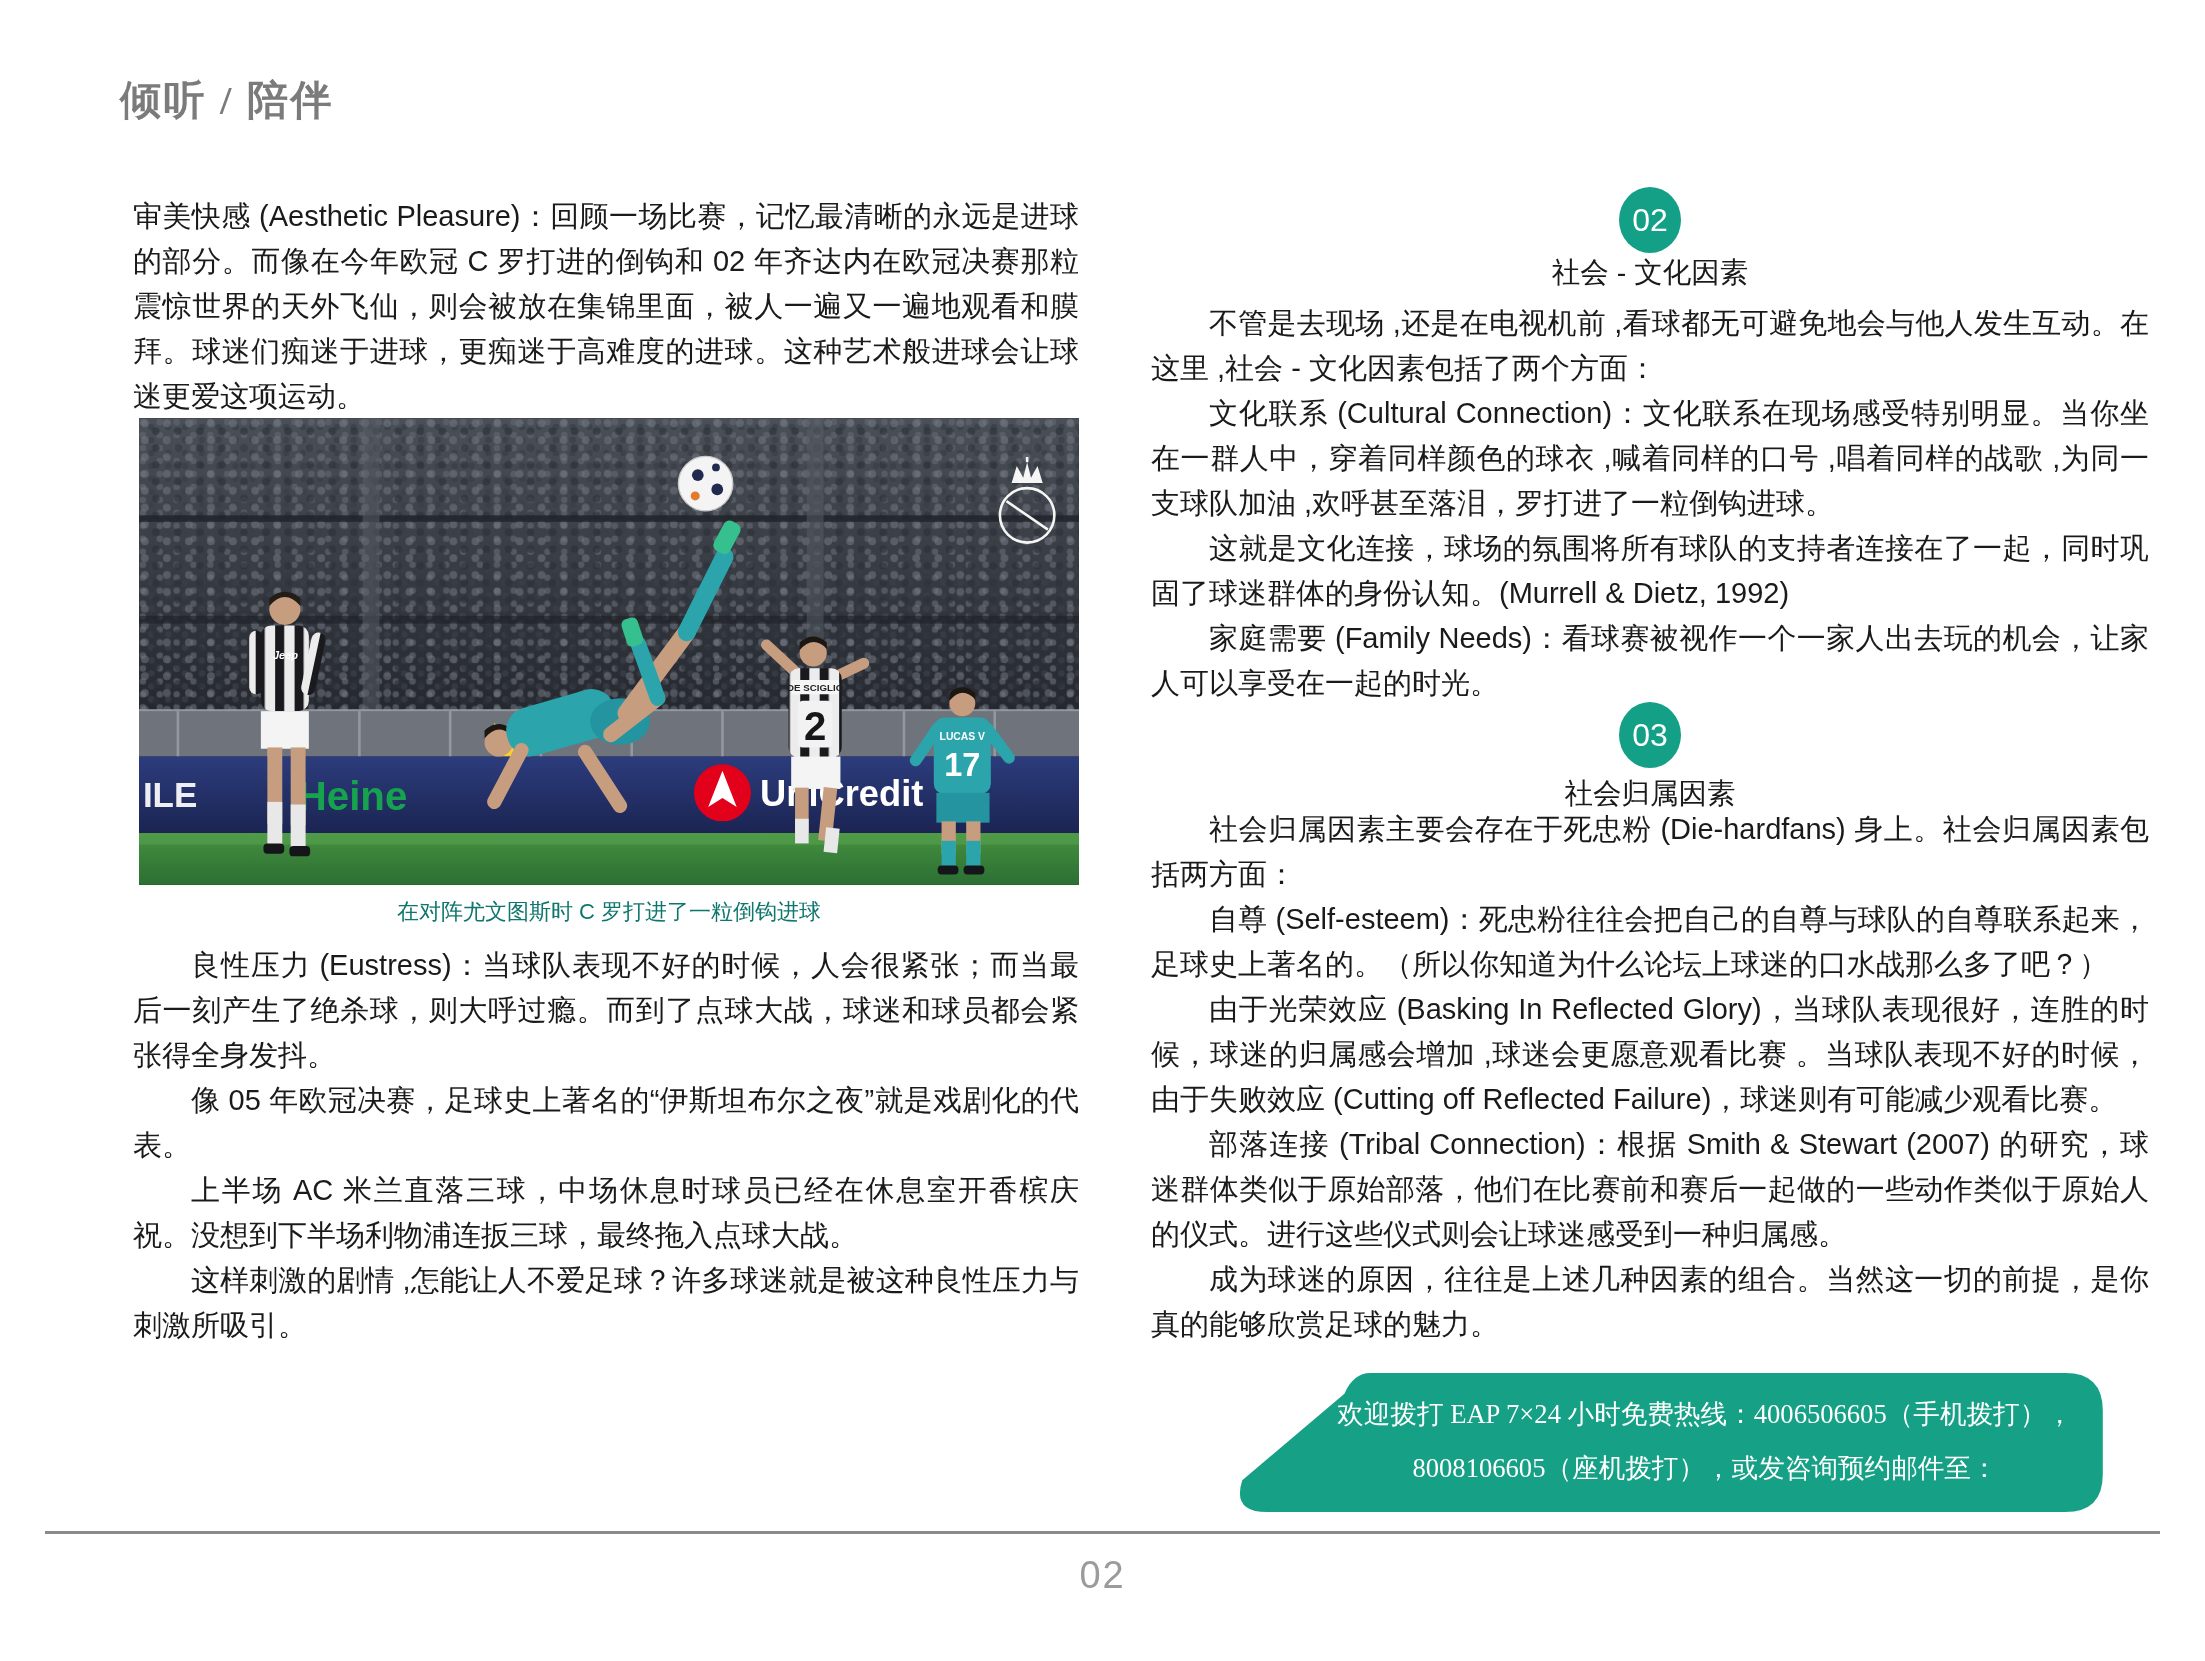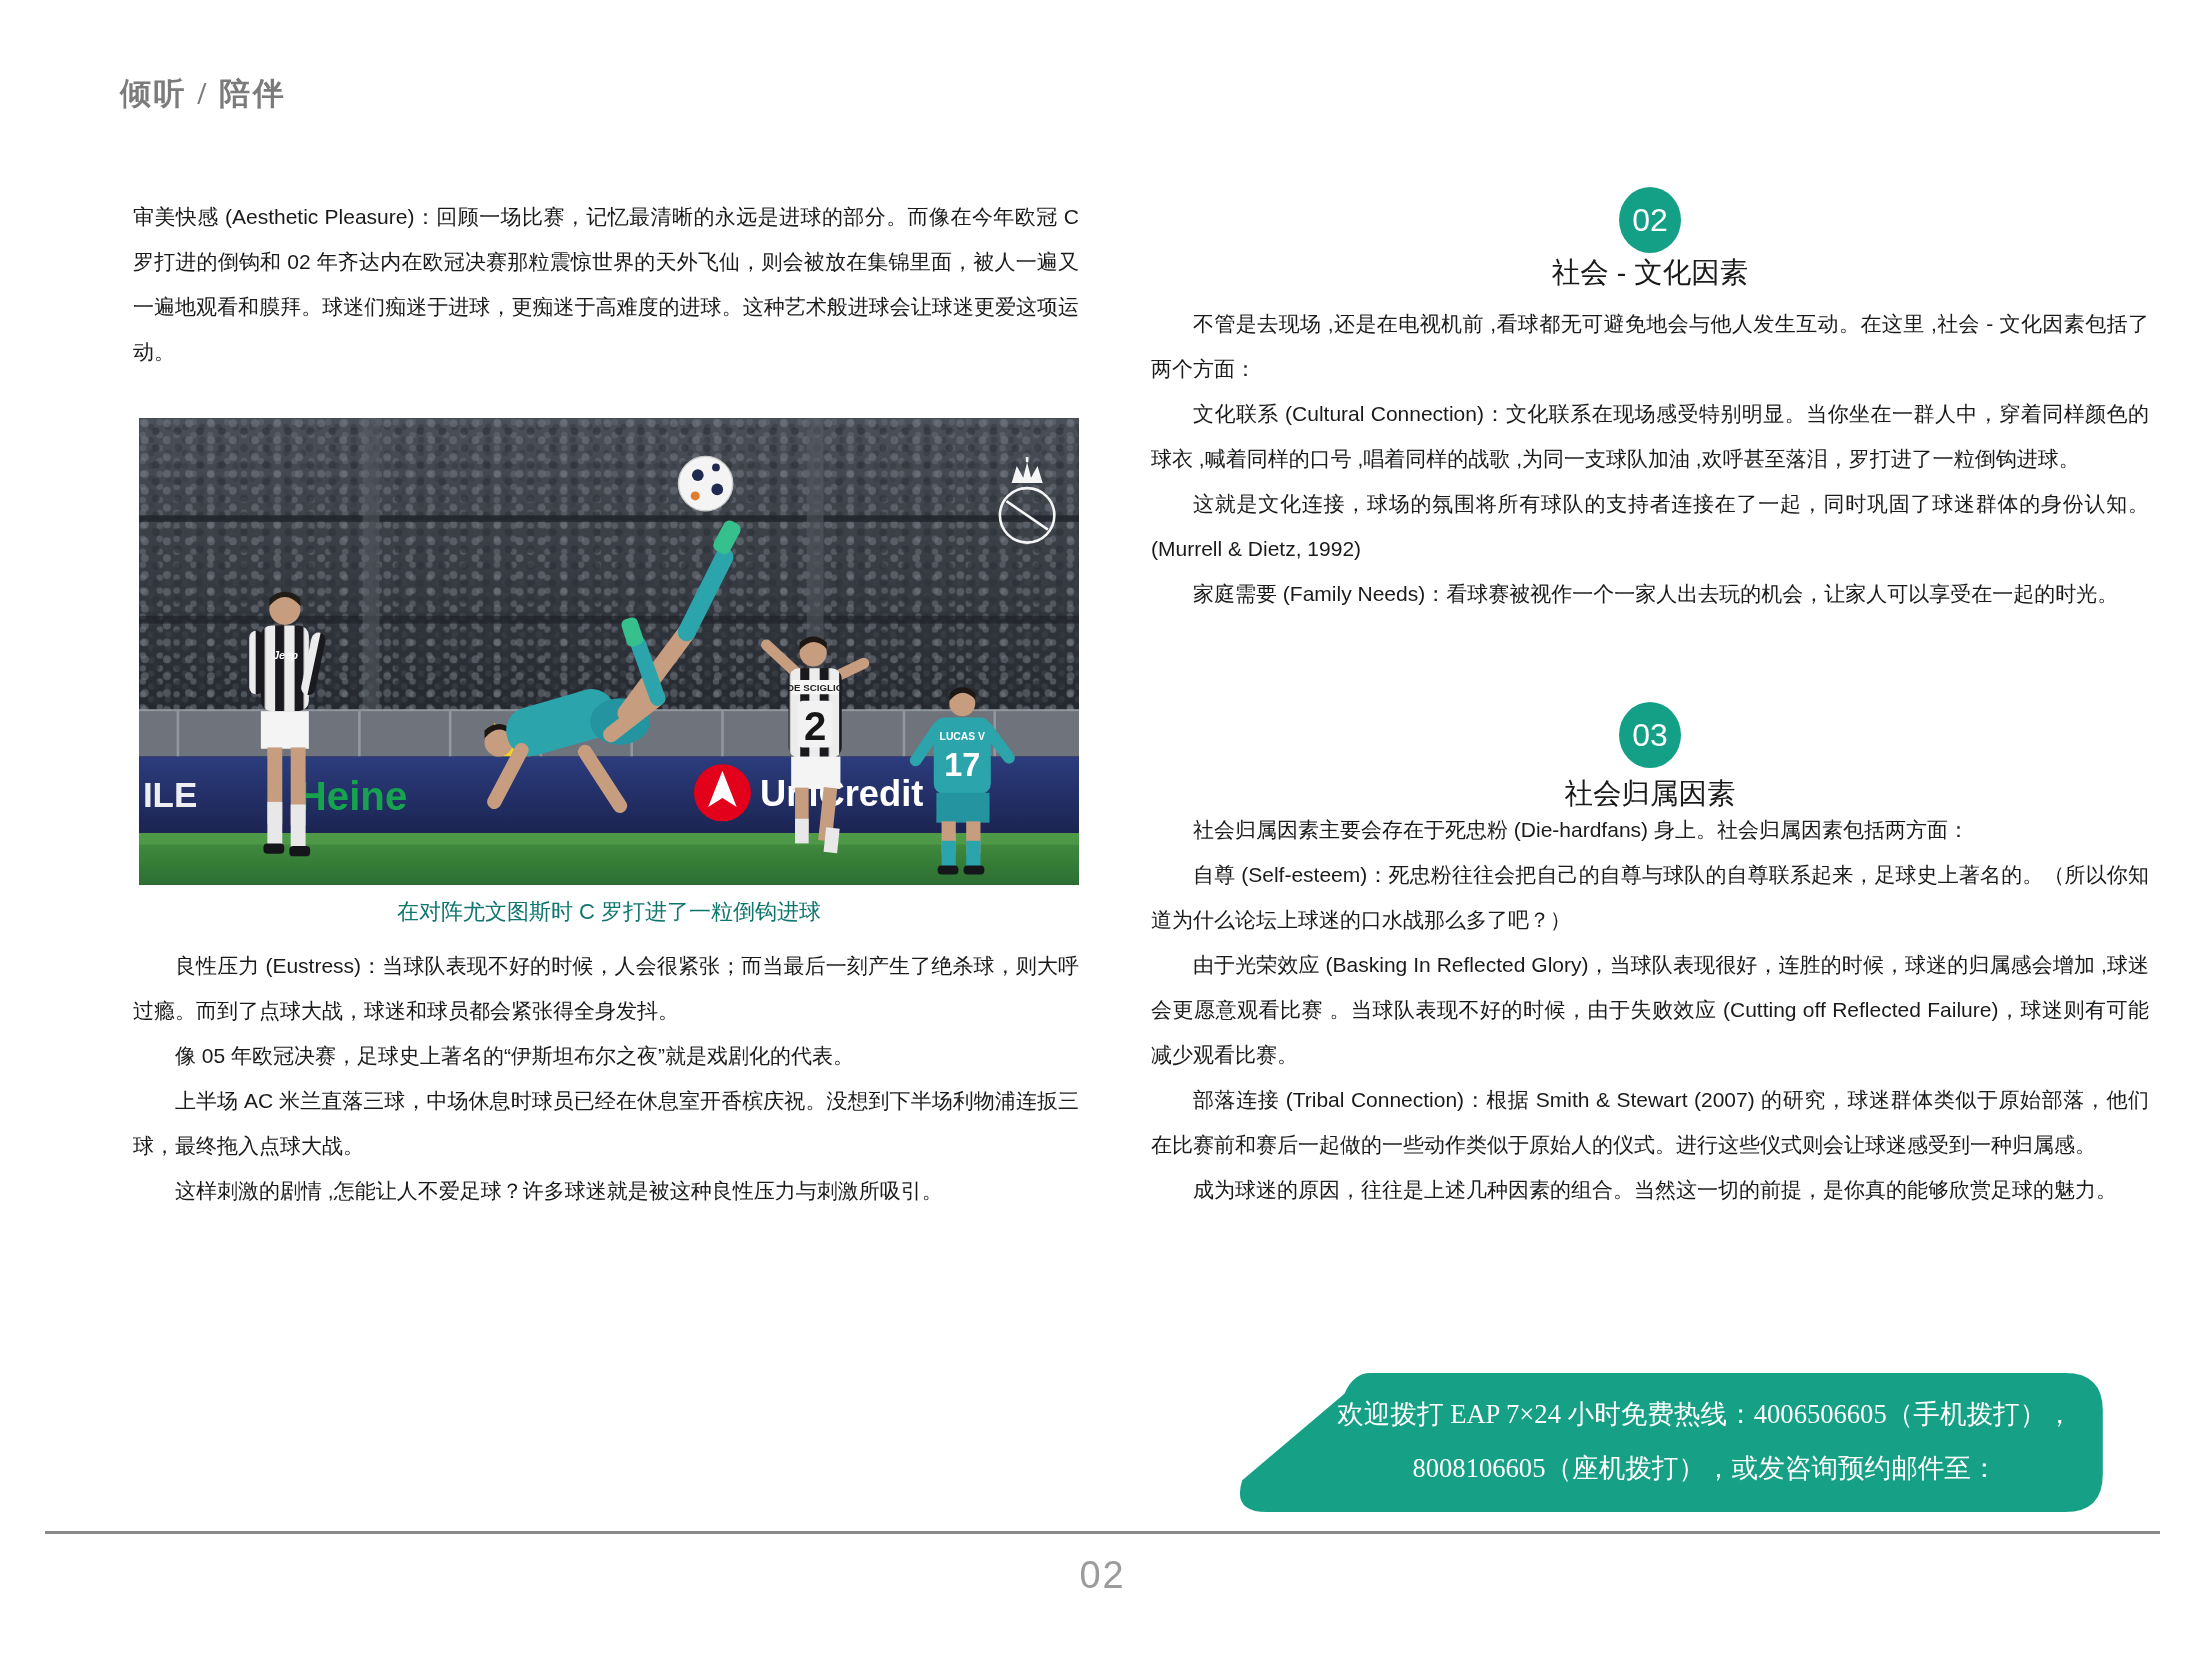--- a/index.html
+++ b/index.html
@@ -1,25 +1,25 @@
 <!DOCTYPE html>
 <html style="font-size:10.4px"><head>
 <meta charset="utf-8">
 <style>
   html,body{margin:0;padding:0;}
   body{
     width:2205px;height:1661px;position:relative;overflow:hidden;background:#ffffff;
     font-family:"Liberation Sans","DejaVu Sans",sans-serif;color:#1a1a1a;
   }
   .abs{position:absolute;}
-  .para{font-size:21px;line-height:45px;text-align:justify;margin:0;}
+  .para{font-size:29px;line-height:45px;text-align:justify;margin:0;}
   .indent{text-indent:2em;}
   .page-header{
     font-family:"Liberation Serif","DejaVu Serif",serif;font-weight:bold;
-    font-size:31px;color:#7b7b7b;letter-spacing:2.6px;
+    font-size:41px;color:#7b7b7b;letter-spacing:2.6px;
   }
   .badge{
     width:62px;height:66px;border-radius:50%;background:#14A086;color:#ffffff;
     display:flex;align-items:center;justify-content:center;font-size:32px;
   }
   .sec-heading{font-size:28.5px;text-align:center;line-height:41px;}
   .photo{background:#23262d;overflow:hidden;}
   .caption{font-size:22px;color:#0f766e;text-align:center;line-height:31px;}
   .banner-text{
     font-family:"Liberation Serif","DejaVu Serif",serif;font-size:26.6px;color:#ffffff;

